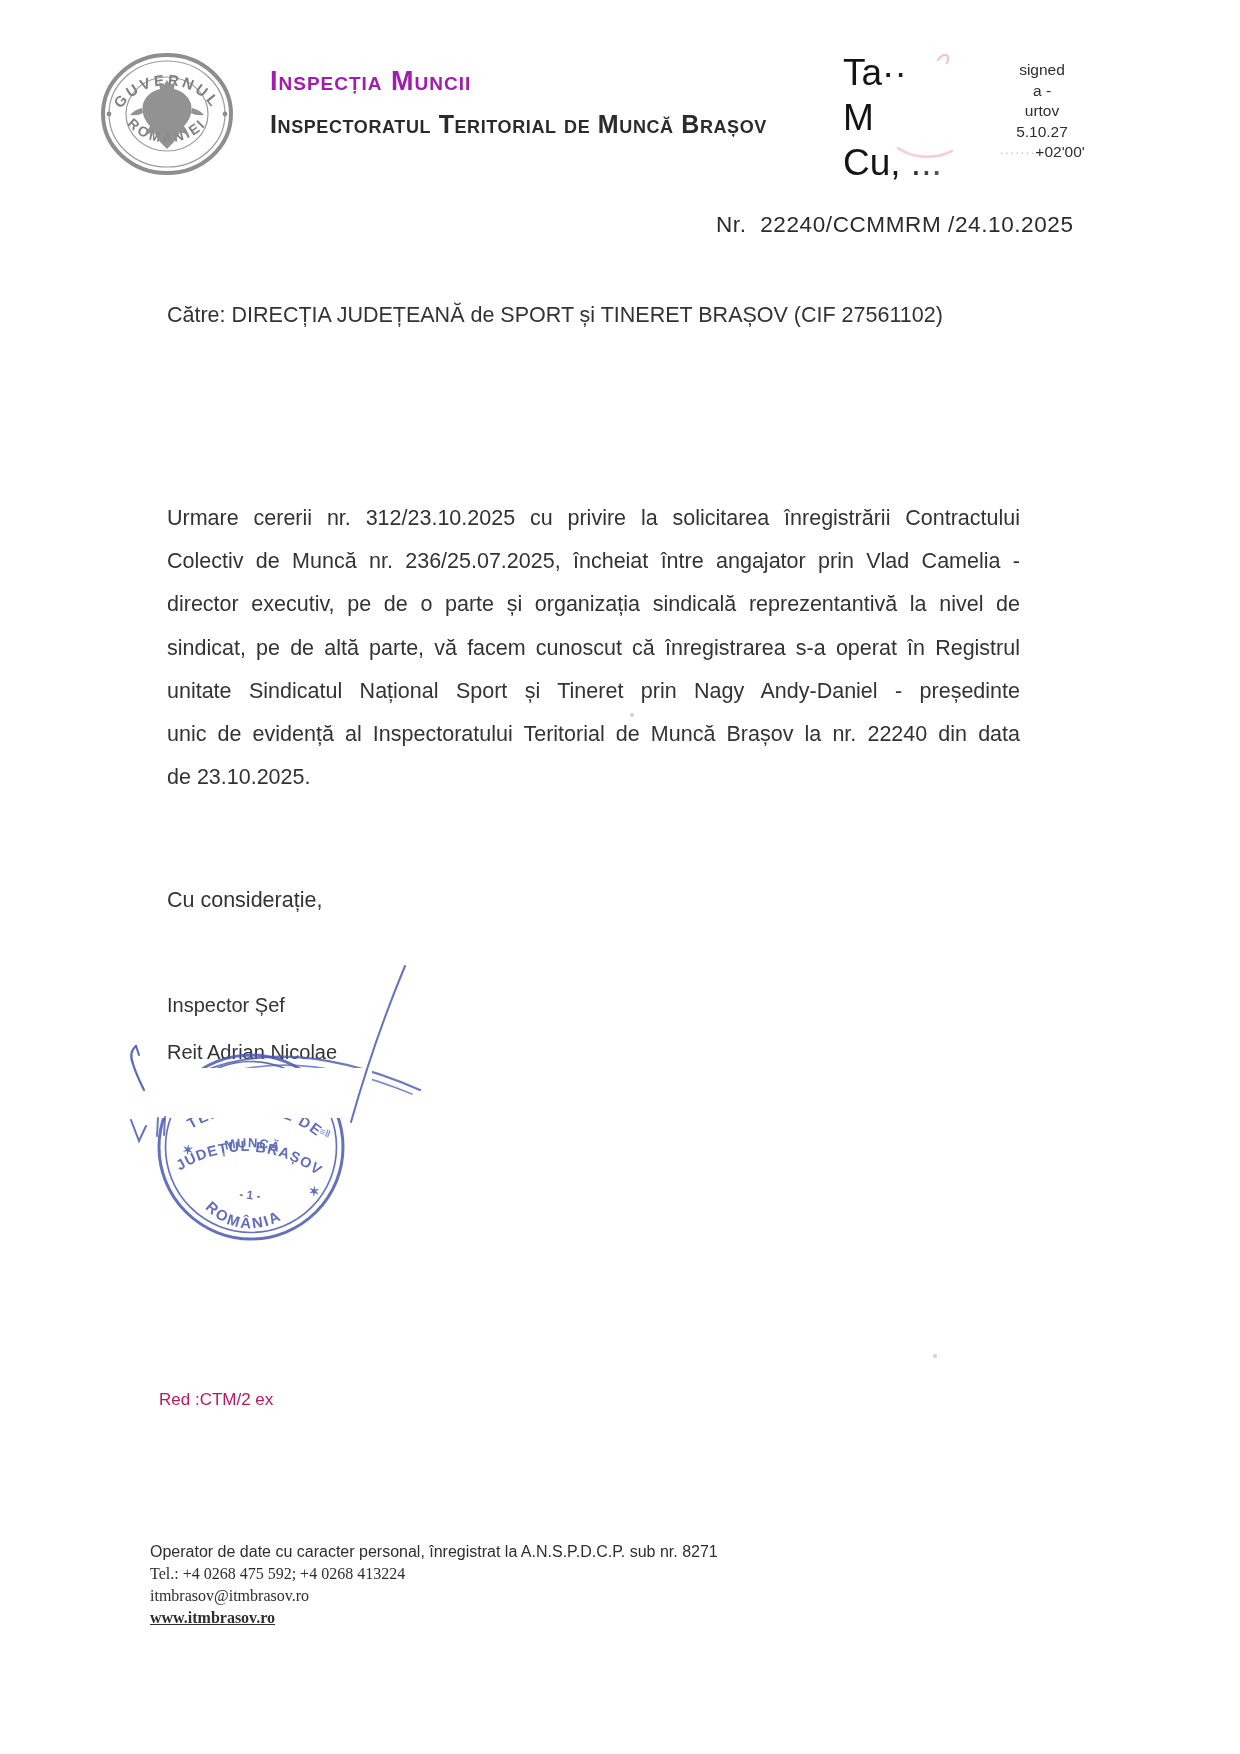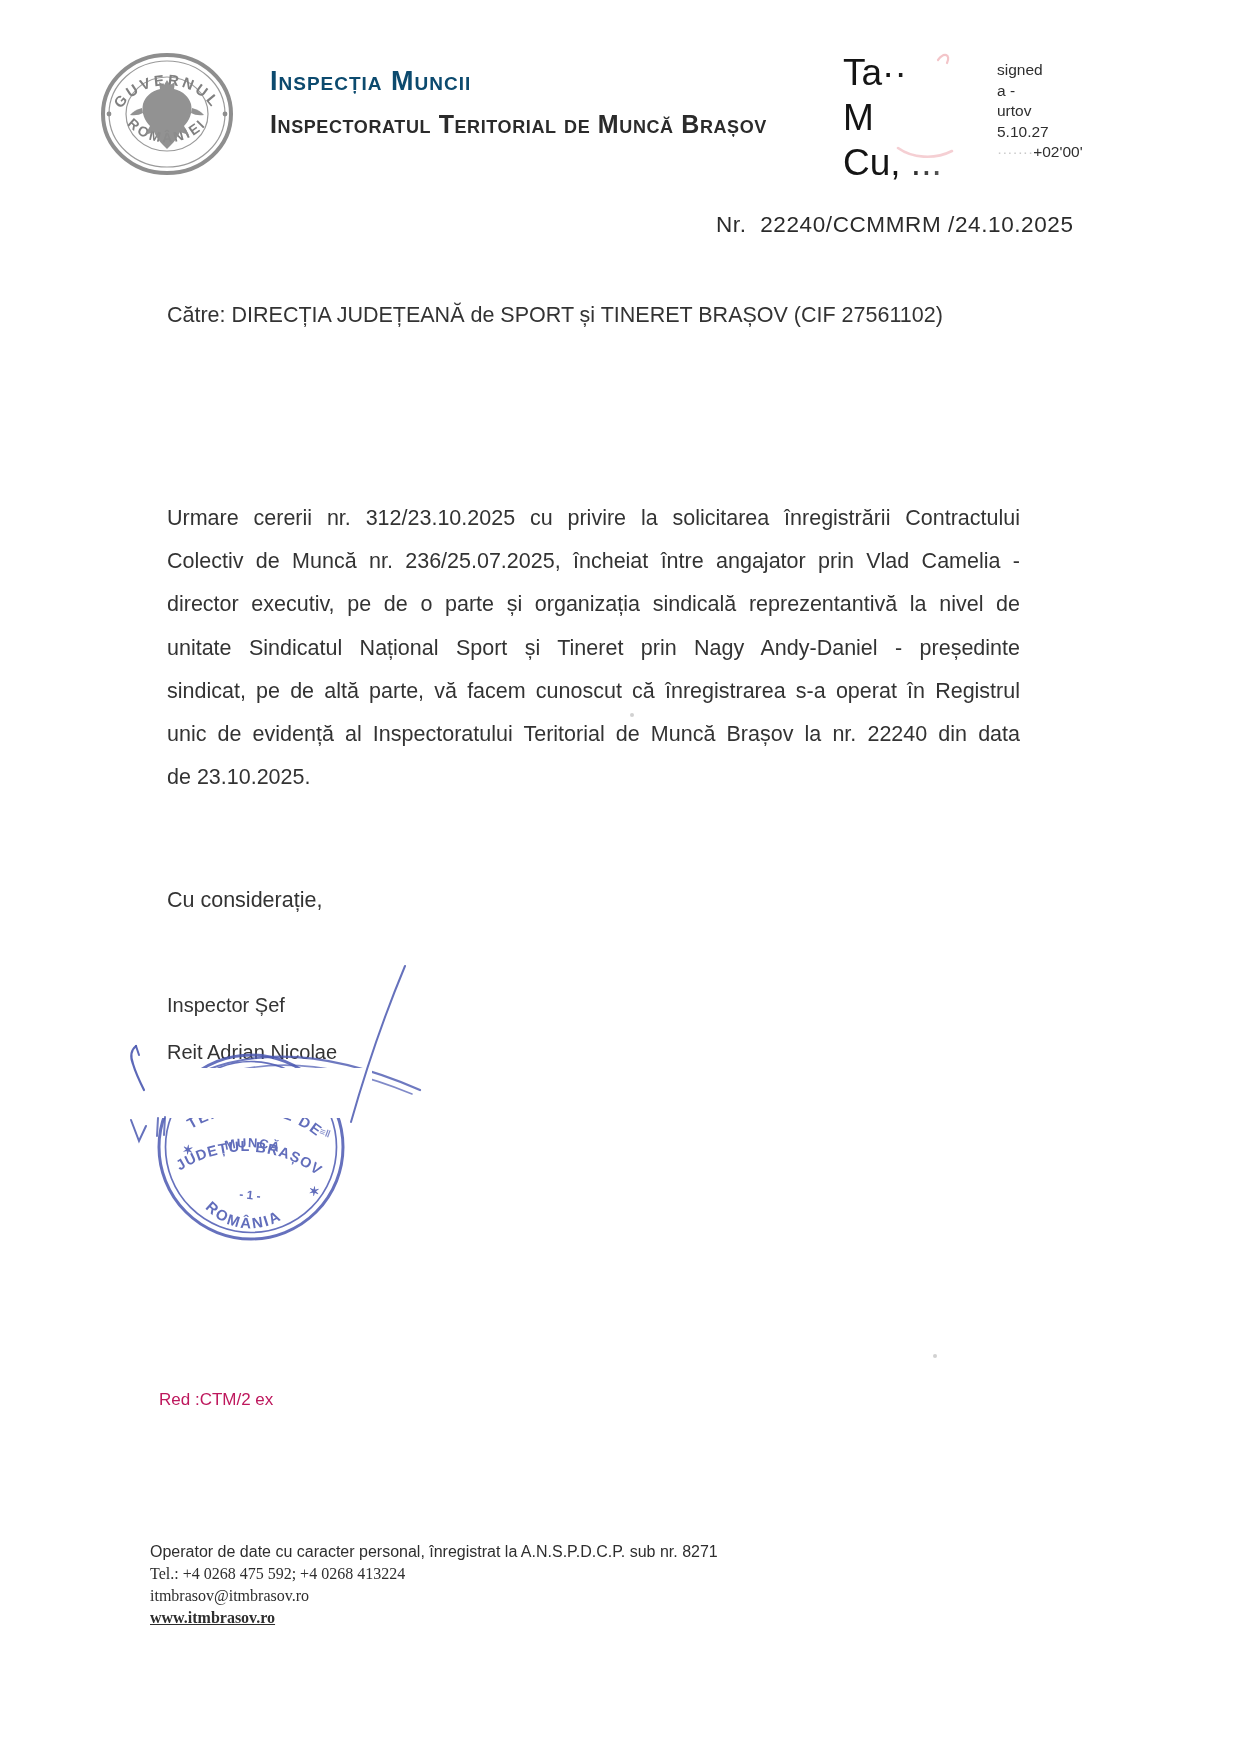--- a/index.html
+++ b/index.html
@@ -6,36 +6,36 @@
   body{
     width:1240px;height:1754px;position:relative;background:#ffffff;
     font-family:"Liberation Sans", sans-serif;color:#3a3a3a;overflow:hidden;
   }
   .abs{position:absolute;}
 
   
   .org-block{left:270px;top:64px;}
   .org-line1{
     font-variant:small-caps;font-weight:700;font-size:27px;letter-spacing:1px;
-    color:#0c4a6e;line-height:34px;
+    color:#a21caf;line-height:34px;
   }
   .org-line2{
     font-variant:small-caps;font-weight:700;font-size:25px;letter-spacing:0.6px;
     color:#2b2b2b;line-height:32px;margin-top:10px;
   }
 
   
   .digsig-large{left:843px;top:50px;width:260px;font-size:37px;line-height:45px;color:#141414;}
   .digsig-large .dsl{
     -webkit-mask-image:linear-gradient(to right,#000 20%,rgba(0,0,0,0.06) 78%);
     mask-image:linear-gradient(to right,#000 20%,rgba(0,0,0,0.06) 78%);
     white-space:nowrap;
   }
   .digsig-small{left:997px;top:60px;width:90px;font-size:15.5px;line-height:20.5px;color:#2e2e2e;}
-  .digsig-small .dss{white-space:nowrap;}
+  .digsig-small .dss{white-space:nowrap;text-align:center;}
   .faded{opacity:0.25;}
 
   
   .ref-number{left:716px;top:212px;font-size:22.5px;color:#2b2b2b;letter-spacing:0.6px;white-space:pre;}
 
   
   .recipient{left:167px;top:294px;width:880px;font-size:21.5px;line-height:42.8px;color:#333;}
 
   
   .letter-body{left:167px;top:497px;width:853px;font-size:21.5px;line-height:43.2px;color:#333;}
@@ -109,22 +109,22 @@
 <div class="abs ref-number">Nr.  22240/CCMMRM /24.10.2025</div>
 
 <div class="abs recipient">
   <div>Către: DIRECȚIA JUDEȚEANĂ de SPORT și TINERET BRAȘOV (CIF 27561102)</div>
 </div>
 
 <div class="abs letter-body">
   <div class="body-line">Urmare cererii nr. 312/23.10.2025 cu privire la solicitarea înregistrării Contractului</div>
   <div class="body-line">Colectiv de Muncă nr. 236/25.07.2025, încheiat între angajator prin Vlad Camelia -</div>
   <div class="body-line">director executiv, pe de o parte și organizația sindicală reprezentantivă la nivel de</div>
+  <div class="body-line">sindicat, pe de altă parte, vă facem cunoscut că înregistrarea s-a operat în Registrul</div>
   <div class="body-line">unitate Sindicatul Național Sport și Tineret prin Nagy Andy-Daniel - președinte</div>
-  <div class="body-line">sindicat, pe de altă parte, vă facem cunoscut că înregistrarea s-a operat în Registrul</div>
   <div class="body-line">unic de evidență al Inspectoratului Teritorial de Muncă Brașov la nr. 22240 din data</div>
   <div class="body-line last">de 23.10.2025.</div>
 </div>
 
 <div class="abs closing">Cu considerație,</div>
 
 <div class="abs signer">
   <div>Inspector Șef</div>
   <div>Reit Adrian Nicolae</div>
 </div>

